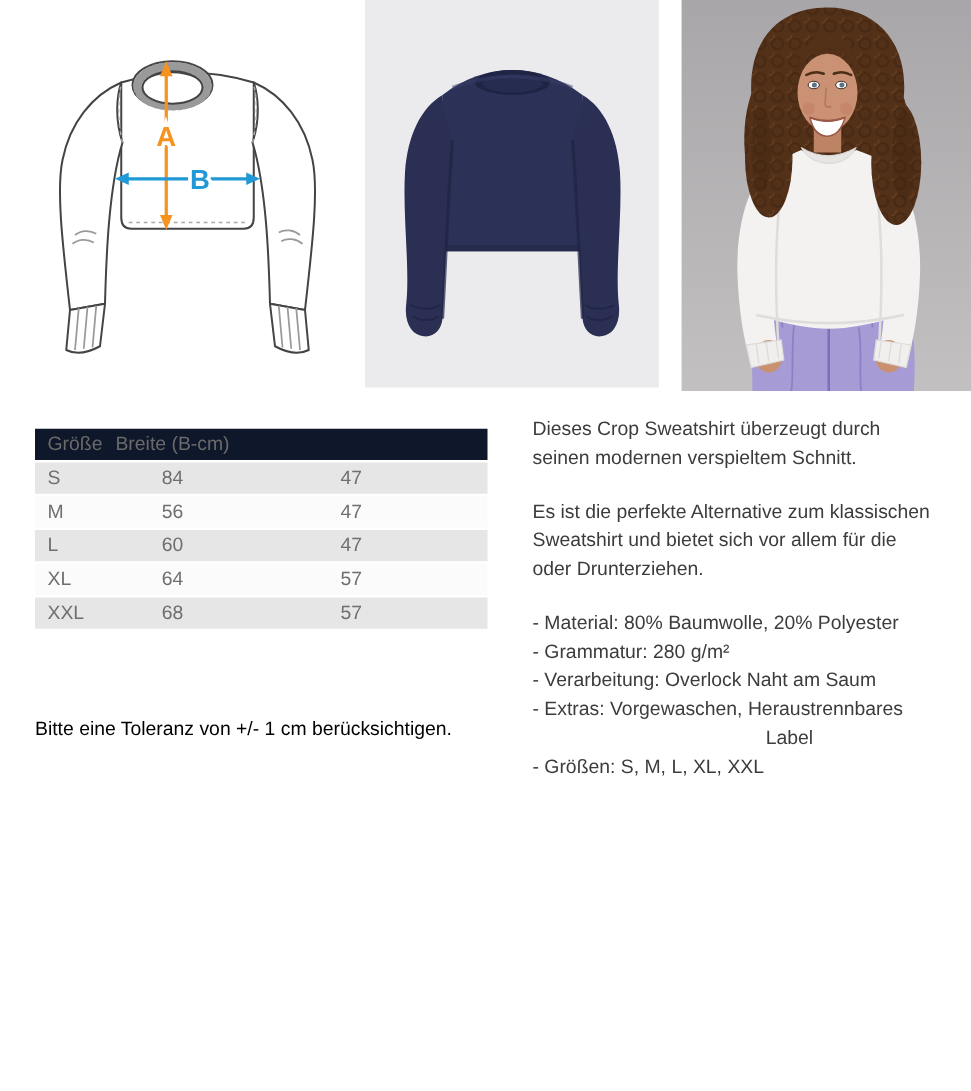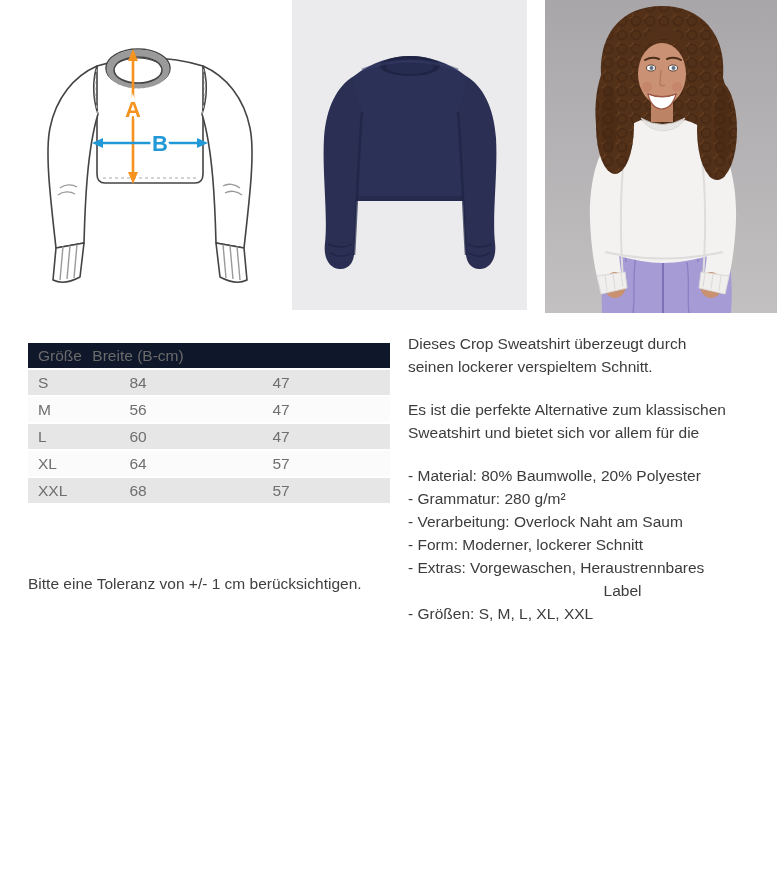--- a/index.html
+++ b/index.html
@@ -19,26 +19,26 @@
   
   .size-table{position:absolute;left:28px;top:343px;width:362px;font-size:15.5px;color:#6F6F6F;}
   .tr{display:grid;grid-template-columns:62px 96px 190px 1fr;height:25px;margin-bottom:2px;align-items:center;}
   .tr.head{background:#0f172a;color:#6A6A6A;}
   .tr.alt{background:#E7E6E6;}
   .tr.even{background:#FBFBFB;}
   .cell{white-space:nowrap;}
   .c1{padding-left:10px;text-align:left;}
   .c2,.c3{text-align:center;}
 
-  .tolerance{position:absolute;left:28px;top:556px;font-size:15.5px;line-height:23px;color:#404040;white-space:nowrap;}
+  .tolerance{position:absolute;left:28px;top:556px;font-size:15.5px;line-height:23px;color:#000000;white-space:nowrap;}
 
   
   .description{position:absolute;left:408px;top:332px;width:365px;}
   .para{margin:0 0 20px 0;}
-  .line{height:23px;line-height:23px;font-size:15.5px;color:#3C3C3C;white-space:nowrap;}
+  .line{height:23px;line-height:23px;font-size:15.5px;color:#3C3C3C;white-space:nowrap;margin-left:18px;}
   .indent{padding-left:64px;text-align:center;}
 
   
   .measure-label{font-family:"Liberation Sans",sans-serif;font-weight:bold;font-size:22px;paint-order:stroke;stroke:#fff;stroke-width:6px;}
   .lbl-a{fill:#F6921E;}
   .lbl-b{fill:#2199D6;}
 </style>
 </head>
 <body>
 
@@ -228,29 +228,29 @@
       </div>
     </div>
 </div>
 
 <p class="tolerance">Bitte eine Toleranz von +/- 1 cm berücksichtigen.</p>
 
 <div class="description">
   <div>
       <div class="para">
         <div class="line">Dieses Crop Sweatshirt überzeugt durch</div>
-        <div class="line">seinen lockerer verspieltem Schnitt.</div>
+        <div class="line">seinen modernen verspieltem Schnitt.</div>
       </div>
       <div class="para">
         <div class="line">Es ist die perfekte Alternative zum klassischen</div>
         <div class="line">Sweatshirt und bietet sich vor allem für die</div>
+        <div class="line">oder Drunterziehen.</div>
       </div>
     </div>
   <div class="para">
       <div class="line">- Material: 80% Baumwolle, 20% Polyester</div>
       <div class="line">- Grammatur: 280 g/m²</div>
       <div class="line">- Verarbeitung: Overlock Naht am Saum</div>
-      <div class="line">- Form: Moderner, lockerer Schnitt</div>
       <div class="line">- Extras: Vorgewaschen, Heraustrennbares</div>
       <div class="line indent">Label</div>
       <div class="line">- Größen: S, M, L, XL, XXL</div>
     </div>
 </div>
 
 </body></html>

